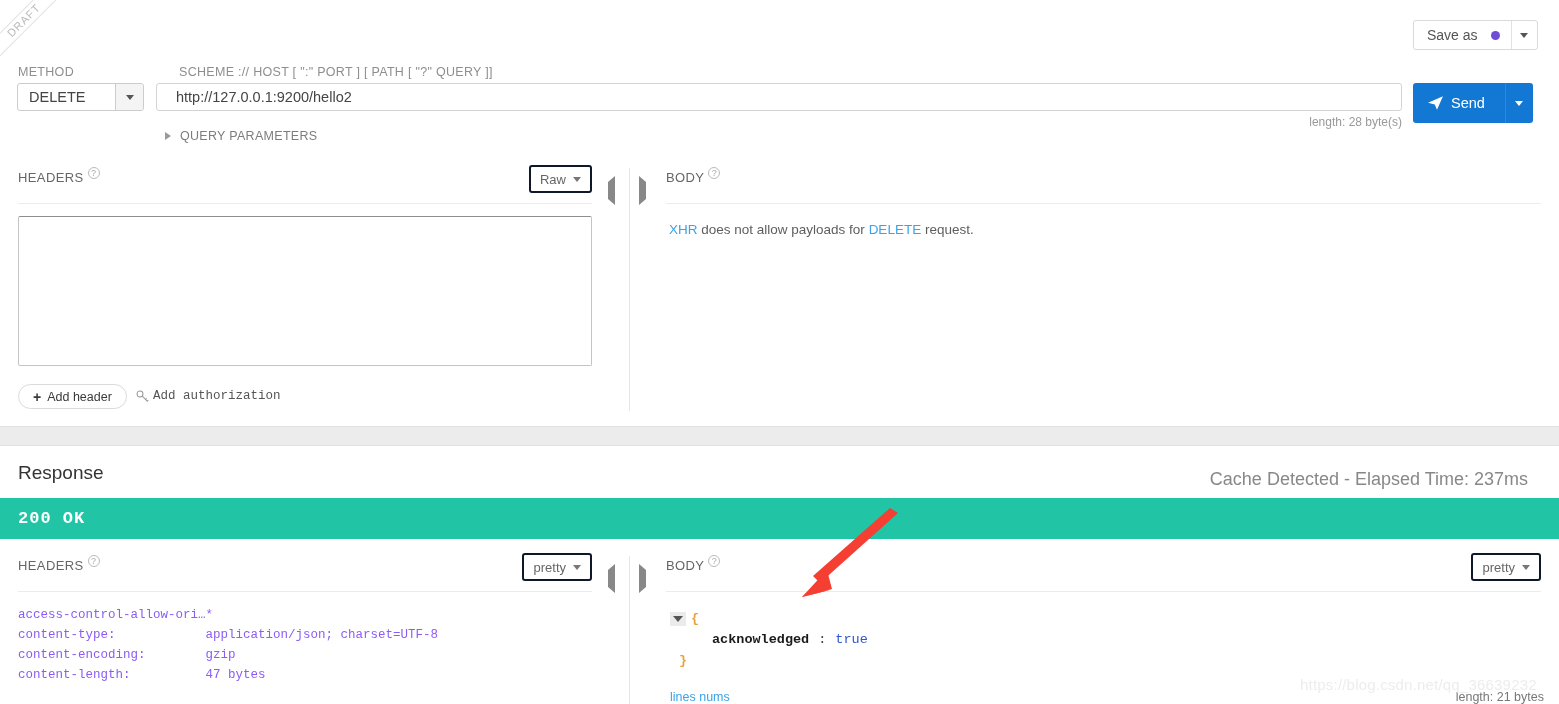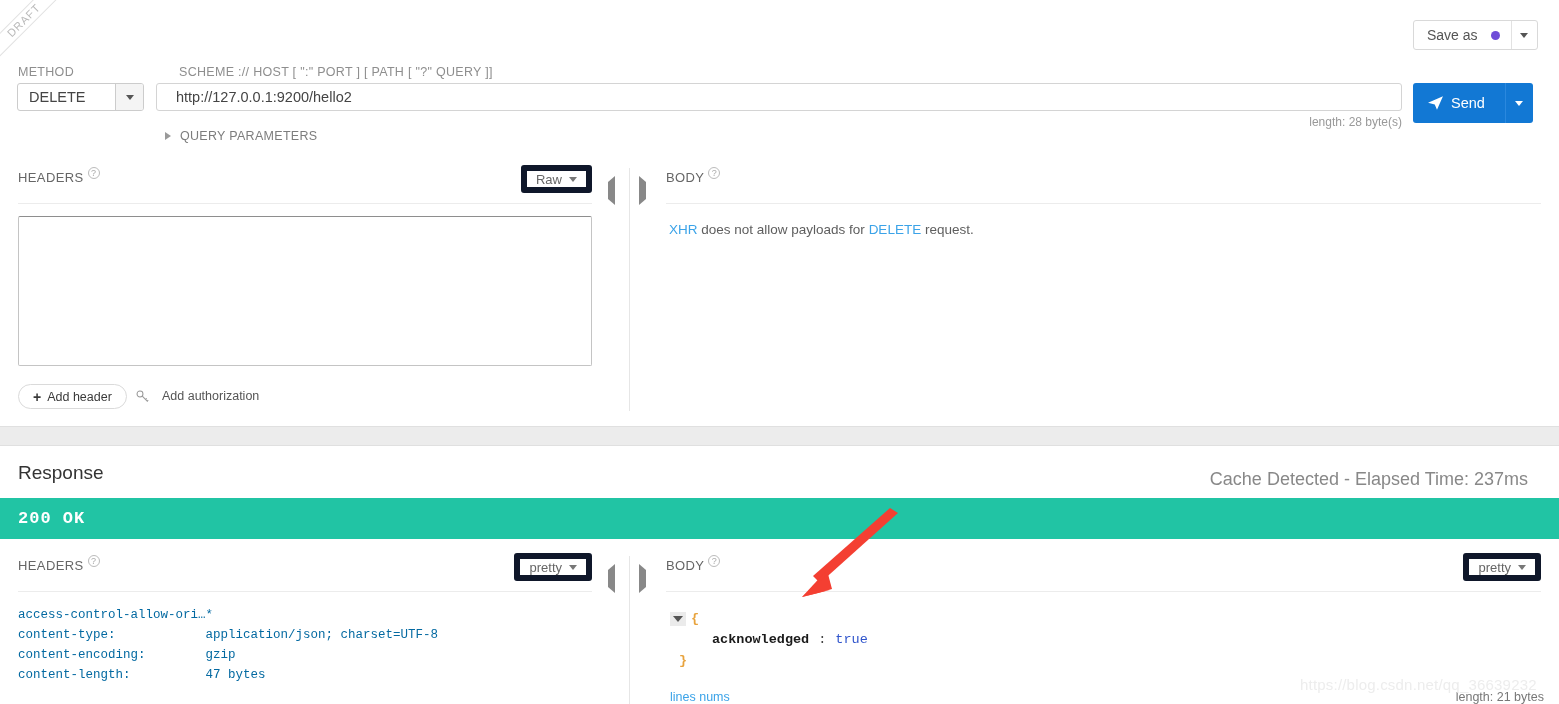--- a/index.html
+++ b/index.html
@@ -166,21 +166,21 @@
   .qmark {
     display: inline-block;
     width: 12px; height: 12px;
     border: 1px solid #bbb; border-radius: 50%;
     font-size: 9px; line-height: 11px; text-align: center;
     color: #aaa; position: relative; top: -3px;
   }
   .mini-btn {
     position: absolute; right: 0; top: -5px;
     height: 28px; min-width: 62px;
-    border: 6px solid #0f172a; border-radius: 3px;
+    border: 2px solid #0f172a; border-radius: 3px;
     background: #fff;
     display: flex; align-items: center; justify-content: center; gap: 7px;
     font-size: 13px; color: #666;
     padding: 0 9px;
     cursor: pointer;
   }
   .caret-sm {
     width: 0; height: 0;
     border-left: 4px solid transparent;
     border-right: 4px solid transparent;
@@ -222,23 +222,24 @@
     border: 1px solid #dadada; border-radius: 13px;
     background: #fff;
     display: flex; align-items: center; gap: 6px;
     padding: 0 14px;
     font-size: 12.5px; color: #3a3a3a;
     cursor: pointer;
   }
   .plus { font-size: 14px; font-weight: bold; line-height: 1; }
   .add-auth {
     position: absolute; top: 389px; left: 136px;
-    display: flex; align-items: center; gap: 13px;
+    display: flex; align-items: center; gap: 4px;
     font-size: 12.5px; color: #555;
     cursor: pointer;
+    font-family: Liberation Mono, monospace;
   }
 
   .body-note {
     position: absolute; top: 222px; left: 669px;
     font-size: 13.5px; color: #5e5e5e;
   }
   .lnk { color: #3ba3e8; }
 
   
   .gray-band {
@@ -274,21 +275,21 @@
 
   .res-left  { position:absolute; top:558px; left:0;   width:629px; height:146px; }
   .res-right { position:absolute; top:558px; left:630px; width:929px; height:146px; }
   .vdiv2 { position: absolute; top: 556px; left: 629px; width: 1px; height: 148px; background: #e6e6e6; }
   .collapse-l2 { position:absolute; top:570px; left:608px; width:10px; height:14px; cursor:pointer; }
   .collapse-r2 { position:absolute; top:570px; left:639px; width:10px; height:14px; cursor:pointer; }
 
   .hdr-table {
     position: absolute; top: 608px; left: 18px;
     font-family: "Liberation Mono", monospace;
-    font-size: 12.5px; color: #0369a1;
+    font-size: 12.5px; color: #8b5cf6;
     border-collapse: collapse;
   }
   .hdr-table td { padding: 0 0 6px 0; vertical-align: top; white-space: nowrap; }
   .hdr-table td.k { width: 170px; }
 
   .json-view {
     position: absolute; top: 608px; left: 670px;
     font-family: "Liberation Mono", monospace;
     font-size: 13.5px;
   }

